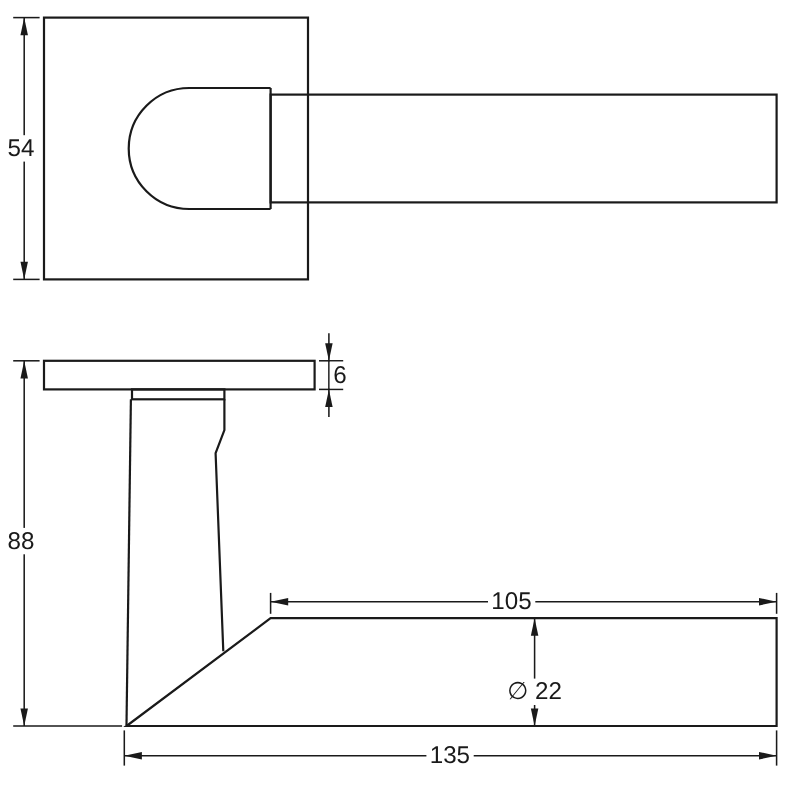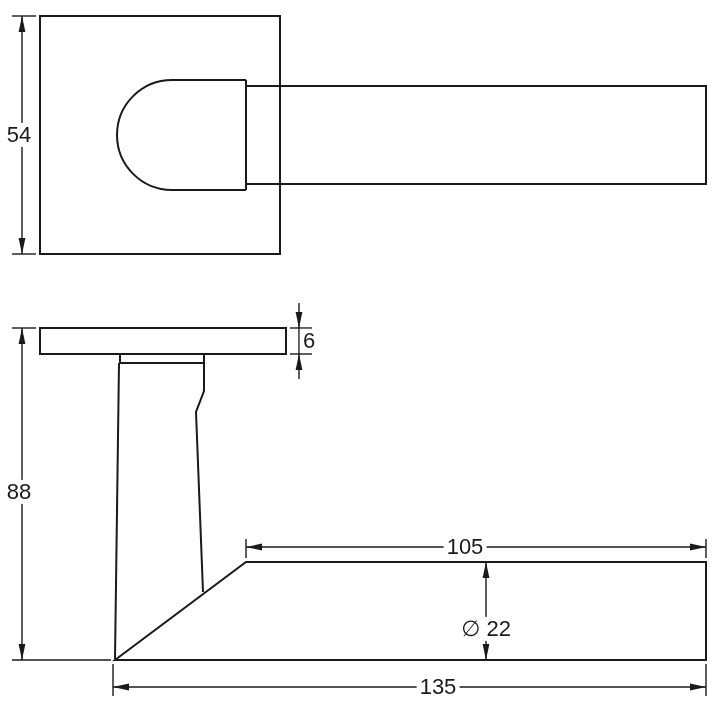--- a/index.html
+++ b/index.html
@@ -94,15 +94,15 @@
   <div class="dim-label" style="left:19px; top:135px;">54</div>
 
   <div class="dim-label" style="left:309px; top:341px;">6</div>
 
   <div class="dim-label" style="left:19px; top:492px;">88</div>
 
   <div class="dim-label" style="left:465px; top:547px;">105</div>
 
   <div class="dim-label" style="left:486px; top:611px;margin-top:18px;">∅ 22</div>
 
-  <div class="dim-label" style="left:409px; top:687px;margin-left:29px;">135</div>
+  <div class="dim-label" style="left:409px; top:687px;">135</div>
 
 </div>
 
 </body></html>

